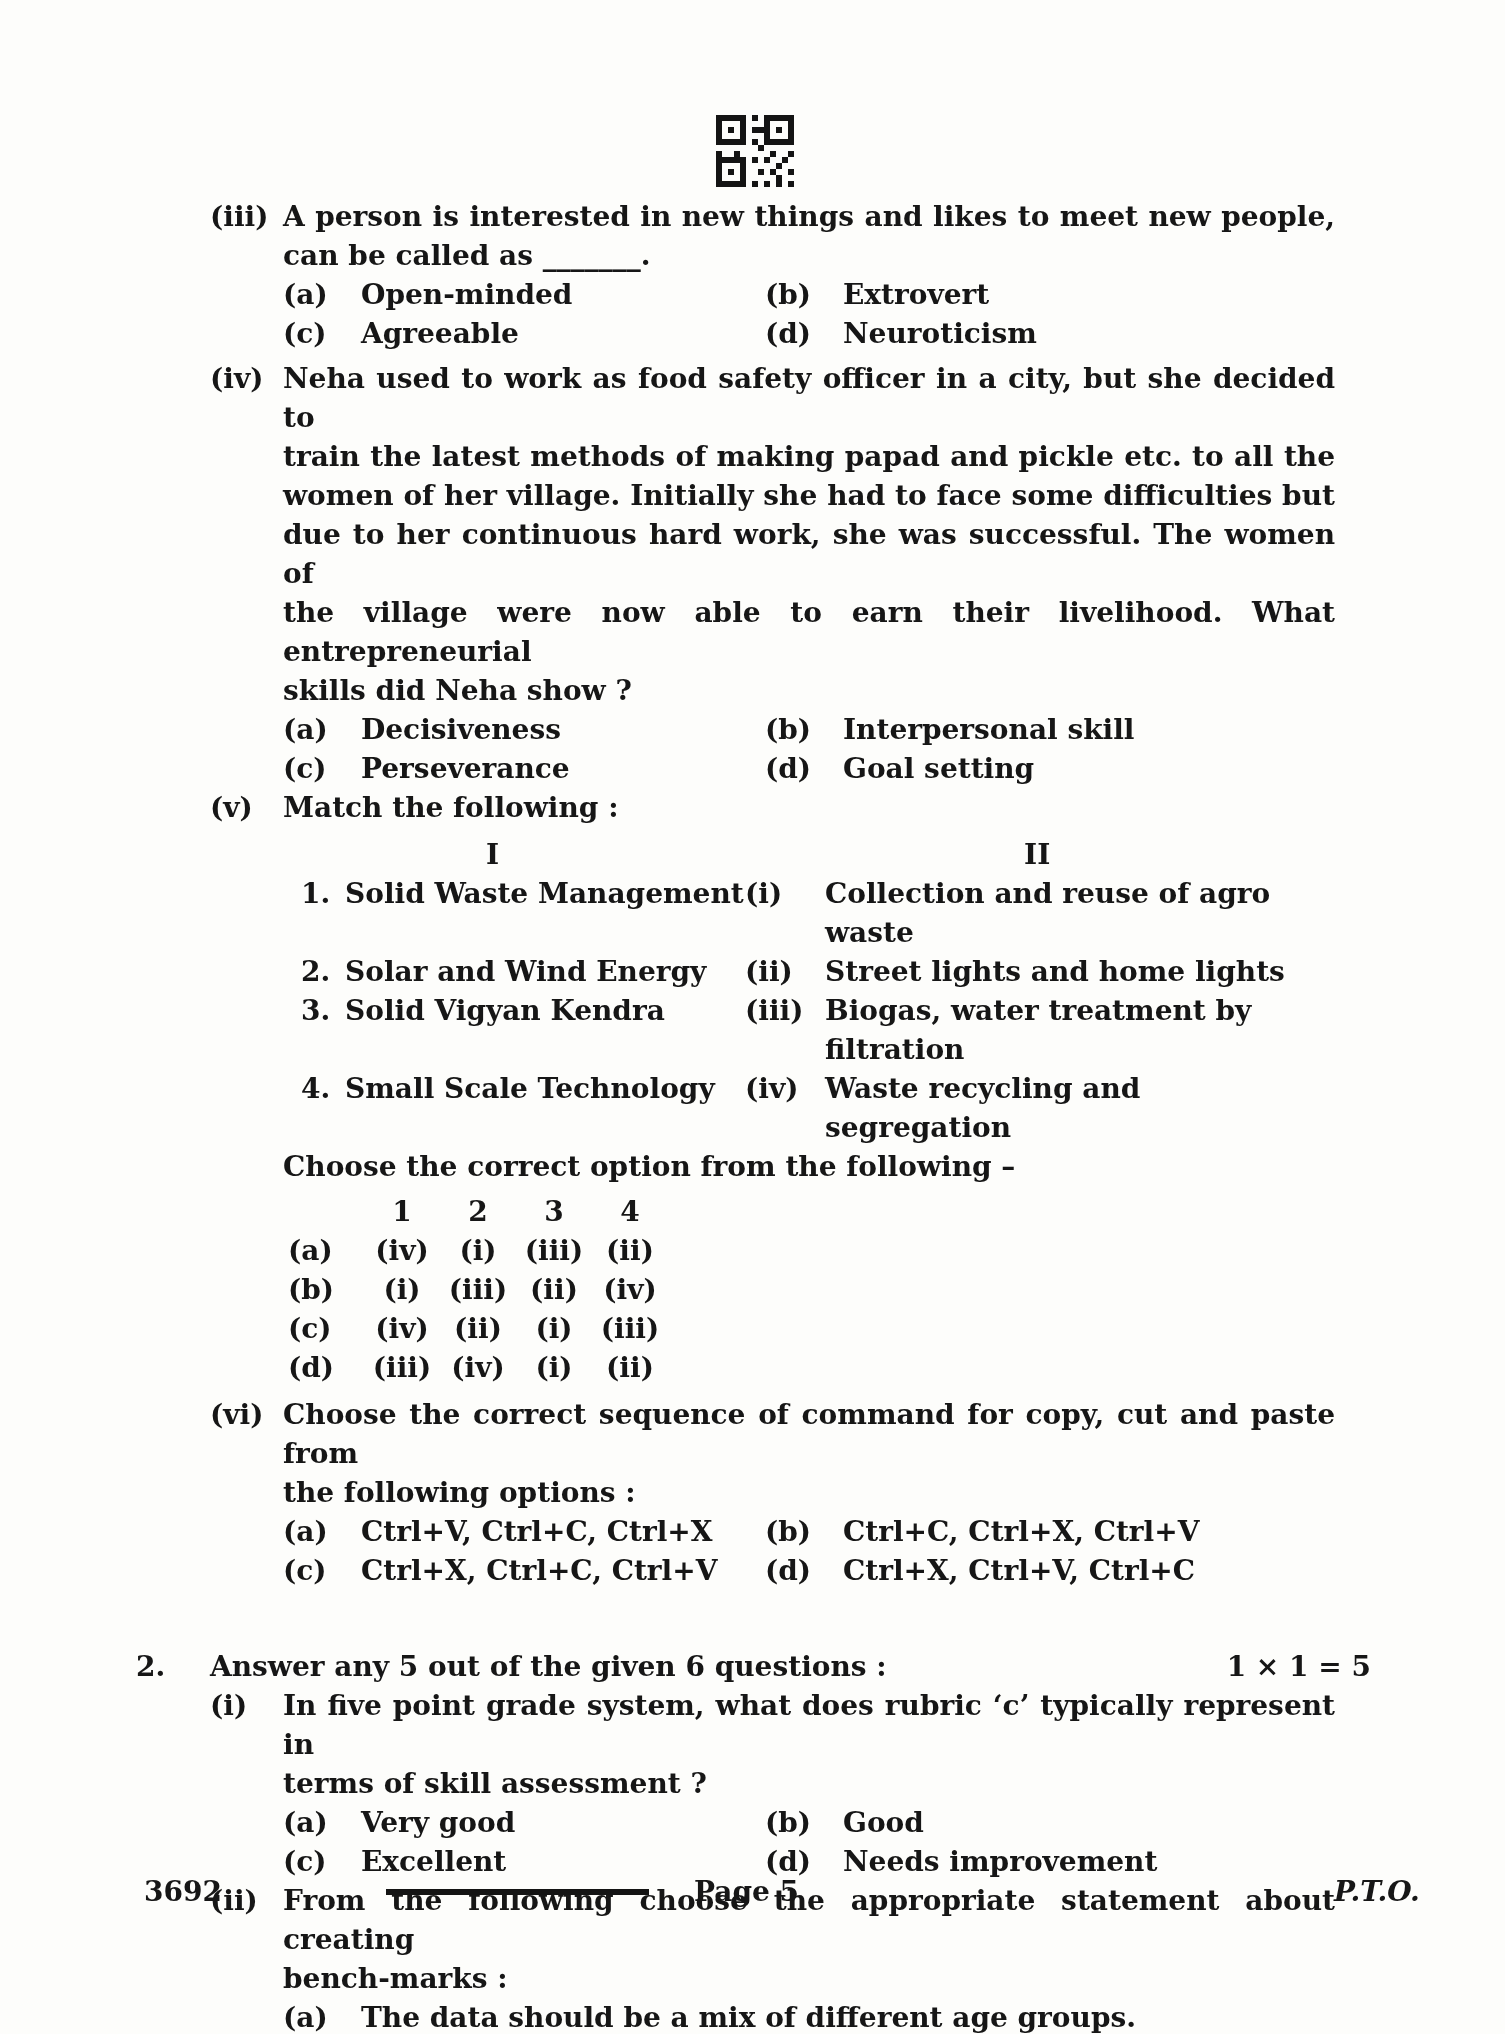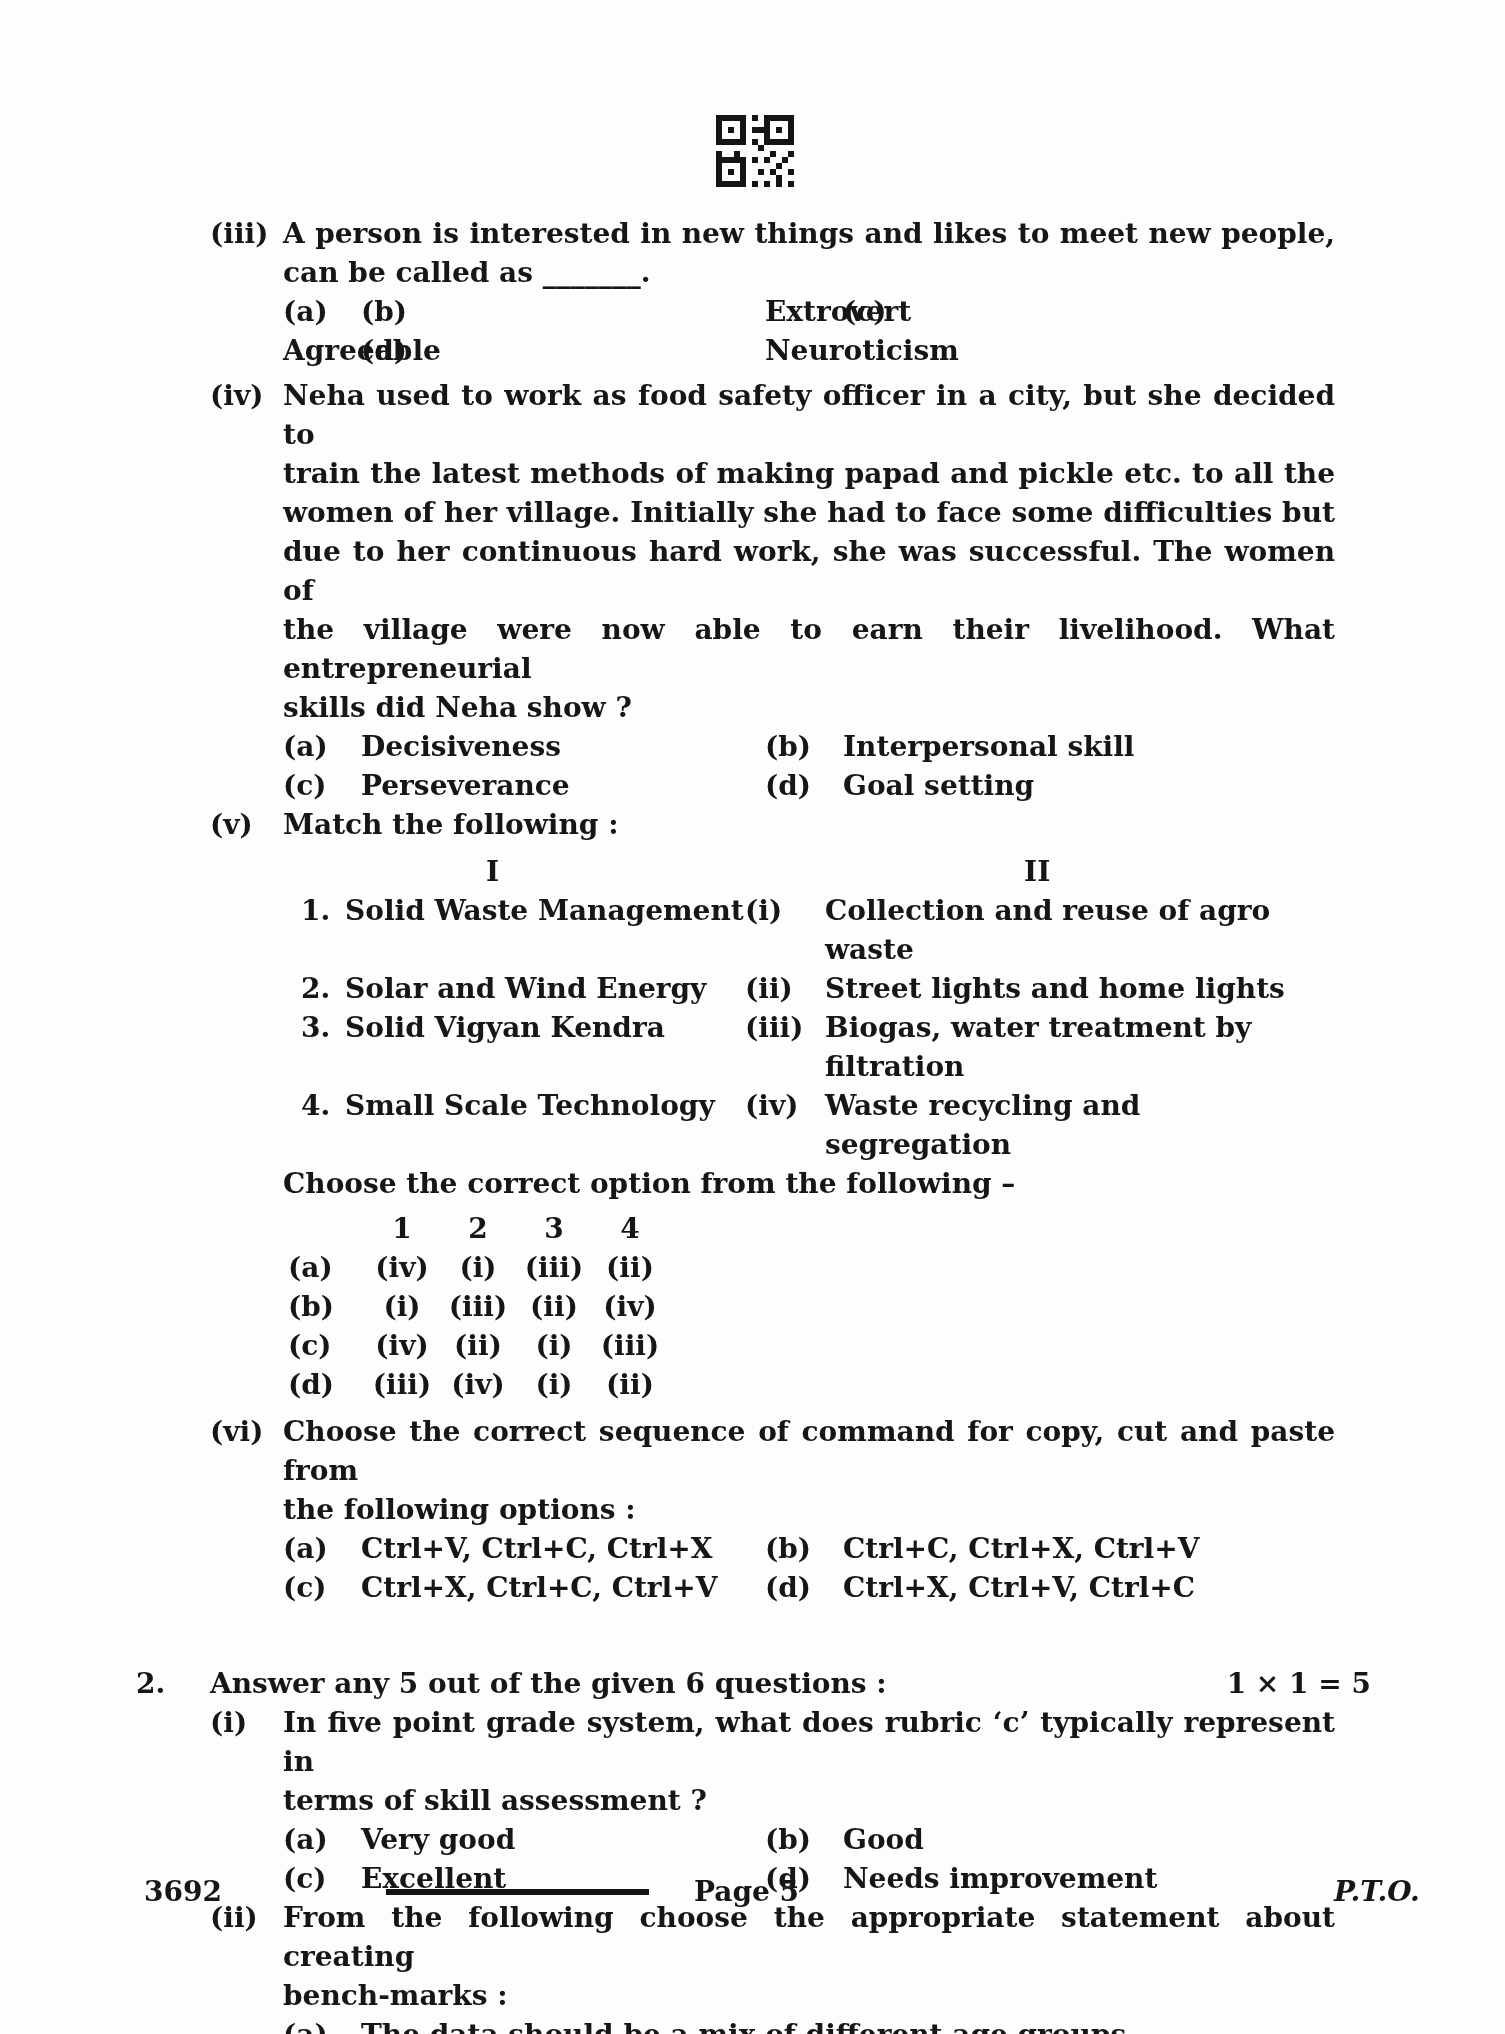--- a/index.html
+++ b/index.html
@@ -11,21 +11,21 @@
     color:#161616;
     -webkit-font-smoothing:antialiased;
   }
   .page { position:relative; width:1505px; height:2034px; overflow:hidden; }
 
   
   .qr-wrap { padding-top:115px; margin-left:716px; width:78px; height:72px; }
   .qr-wrap svg { display:block; }
 
   
-  .part1 { margin-left:210px; width:1125px; margin-top:27px; font-size:28px; line-height:39px; }
+  .part1 { margin-left:210px; width:1125px; margin-top:10px; font-size:28px; line-height:39px; }
   .qrow { display:flex; align-items:flex-start; }
   .qmark { width:73px; flex:none; }
   .qbody { width:1052px; flex:none; }
 
   .jline { text-align:justify; text-align-last:justify; }
   .jline-last { text-align-last:left; }
 
   
   .opts2 { display:grid; grid-template-columns:78px 404px 78px 1fr; }
   
@@ -103,20 +103,21 @@
 
   <div class="part1">
 
     <div class="qrow">
       <div class="qmark">(iii)</div>
       <div class="qbody">
         <div class="jline">A person is interested in new things and likes to meet new people,</div>
         <div class="jline jline-last">can be called as _______.</div>
         <div class="opts2">
           <div>(a)</div>
+          <div>Open-minded</div>
           <div>(b)</div>
           <div>Extrovert</div>
           <div>(c)</div>
           <div>Agreeable</div>
           <div>(d)</div>
           <div>Neuroticism</div>
         </div>
       </div>
     </div>
 

